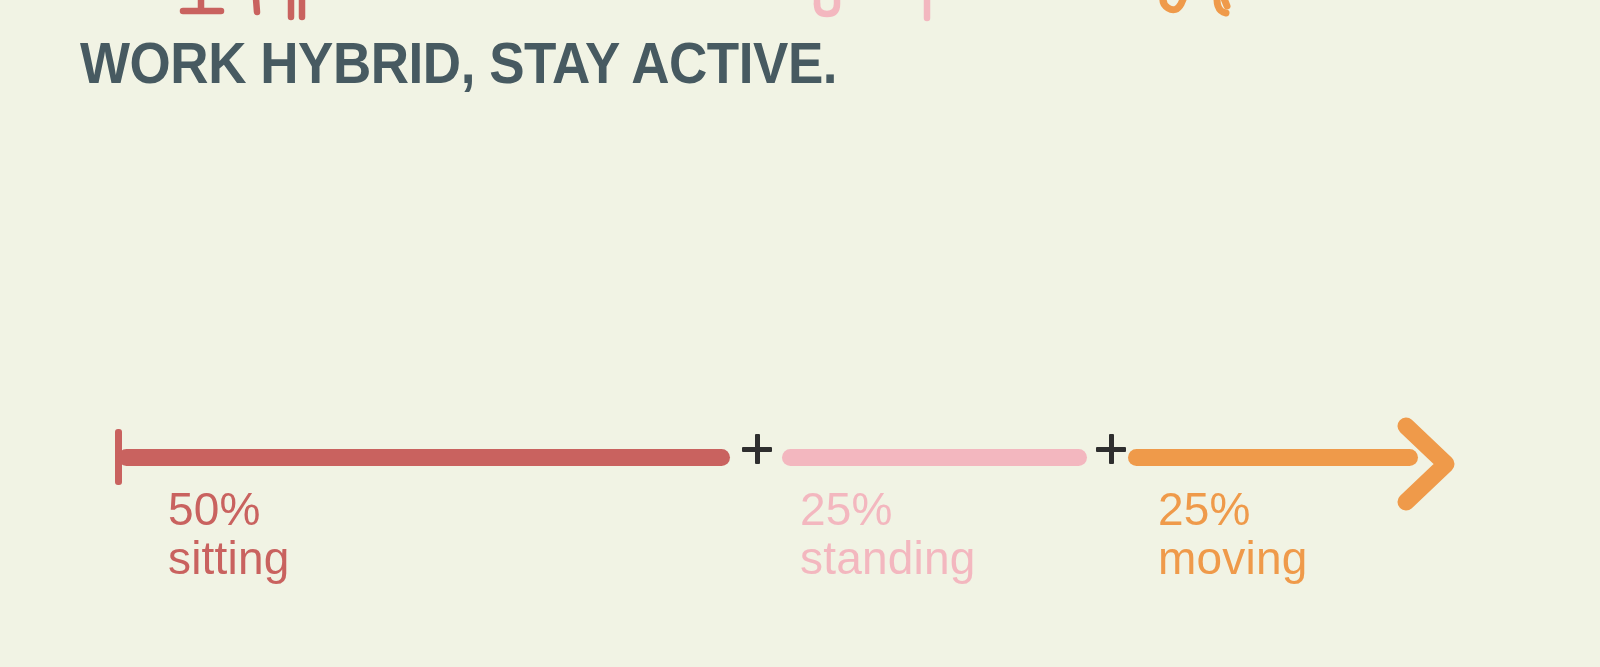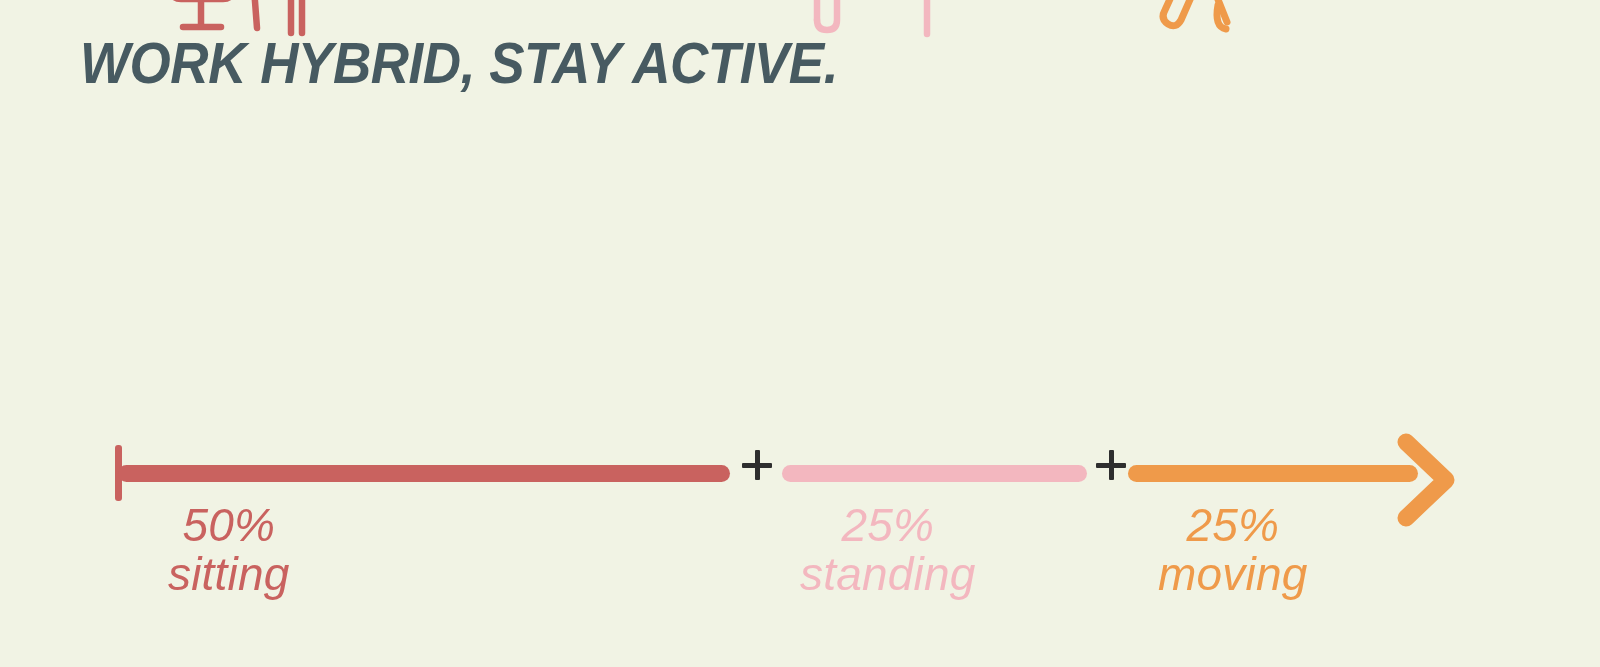--- a/index.html
+++ b/index.html
@@ -12,21 +12,20 @@
     background: #f1f3e4;
     font-family: "Liberation Sans", sans-serif;
     overflow: hidden;
     position: relative;
   }
   .canvas {
     position: absolute;
     inset: 0;
     width: 1280px;
     height: 667px;
-    font-style: italic;
   }
 
   
   .header {
     position: absolute;
     left: 80px;
     top: 34px;
     width: 1420px;
   }
   .title {
@@ -48,24 +47,23 @@
     line-height: 1.42;
     color: #3f555d;
     max-width: 1310px;
     font-weight: normal;
   }
 
   
   .segments {
     position: absolute;
     left: 0;
-    top: 254px;
+    top: 238px;
     width: 1600px;
     height: 400px;
-    text-align: center;
   }
 
   .seg {
     position: absolute;
     top: 0;
   }
   .seg-icon {
     position: absolute;
     bottom: 212px;
   }

